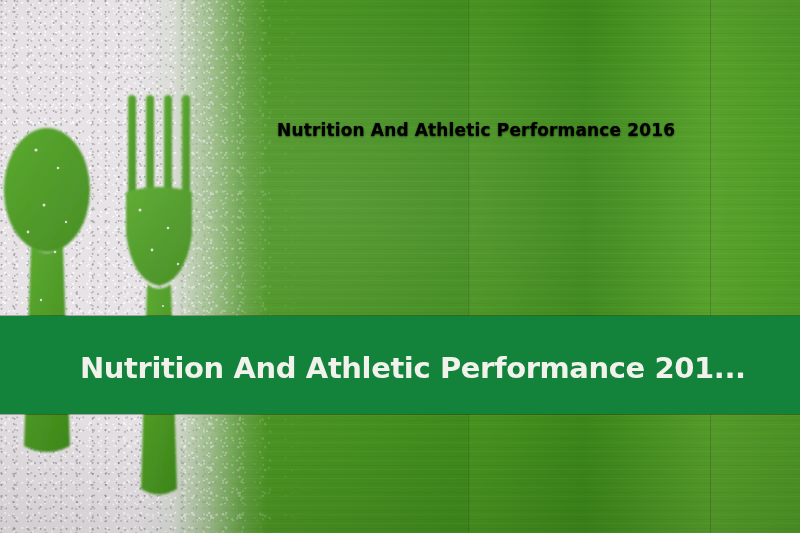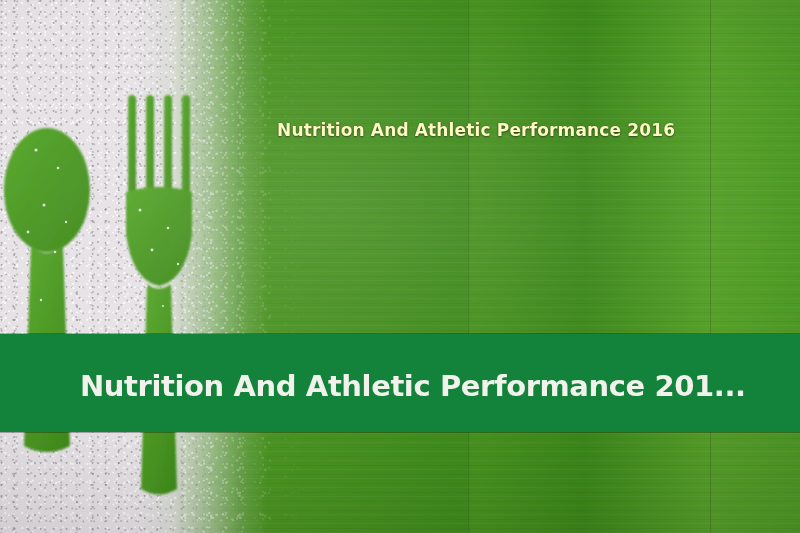--- a/index.html
+++ b/index.html
@@ -155,21 +155,21 @@
     top: 0;
     width: 268px;
     height: 533px;
   }
   .utensils svg { display: block; }
 
   
   .title-banner {
     position: absolute;
     left: 0;
-    top: 334px;
+    top: 316px;
     width: 800px;
     height: 98px;
     background: #13833b;
     display: flex;
     align-items: center;
     box-sizing: border-box;
     padding: 8px 24px 0 80px;
     box-shadow: 0 -1px 0 rgba(0,0,0,0.28), 0 1px 0 rgba(0,0,0,0.28);
   }
   .banner-title {
@@ -181,21 +181,21 @@
     white-space: nowrap;
     overflow: hidden;
     line-height: 1.1;
   }
 
   
   .photo-headline {
     position: absolute;
     left: 277px;
     top: 120px;
-    color: #fef9c3;
+    color: #000000;
     font-family: "DejaVu Sans", sans-serif;
     font-size: 17px;
     font-weight: bold;
     letter-spacing: 0.15px;
     white-space: nowrap;
     text-shadow: 0 1px 2px rgba(0,0,0,0.45), 0 0 1px rgba(0,0,0,0.5);
   }
 </style>
 </head>
 <body>

